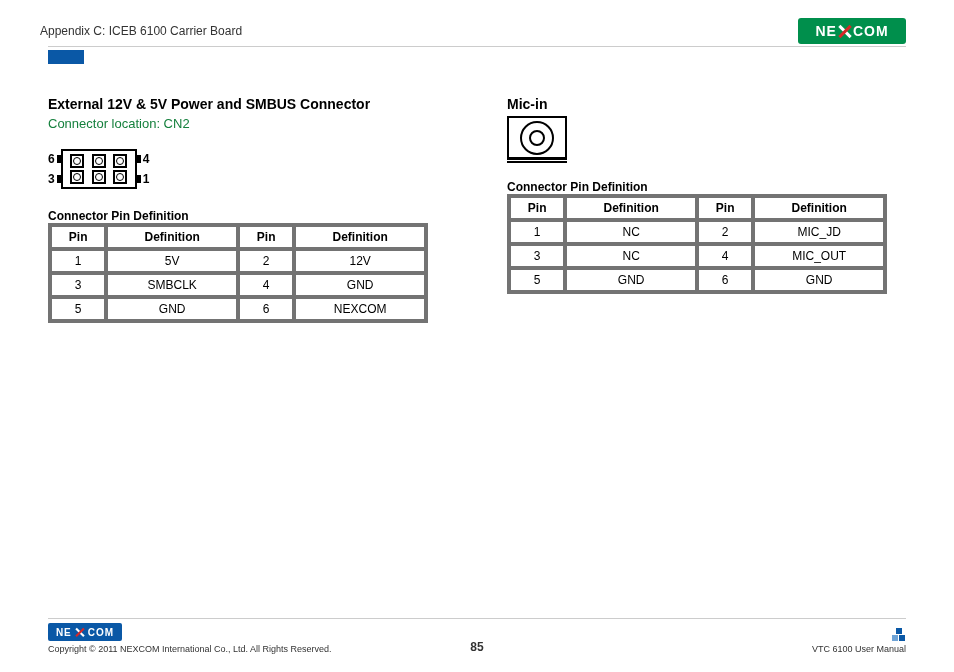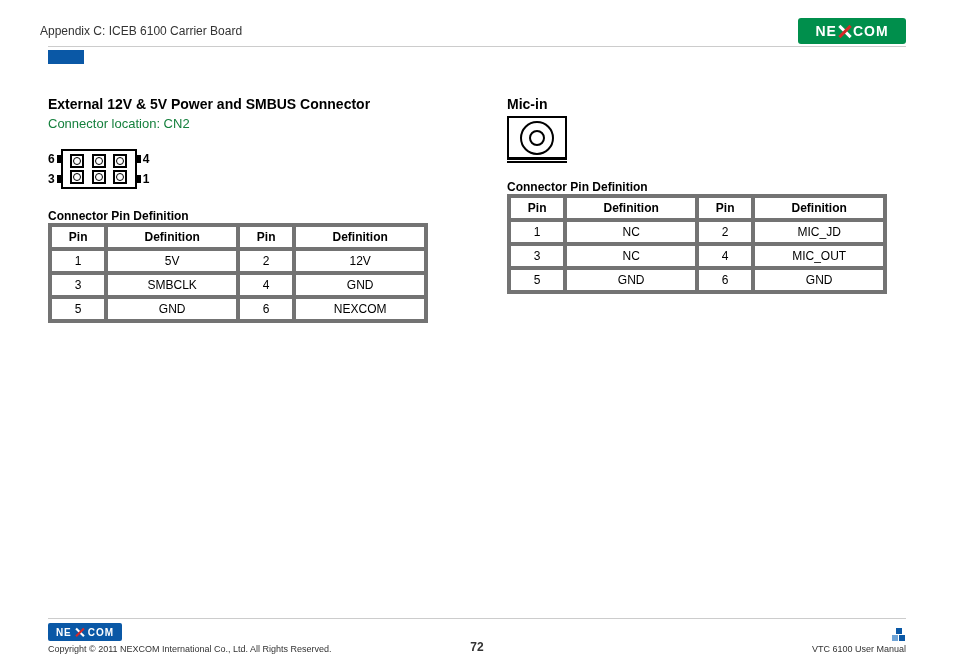--- a/index.html
+++ b/index.html
@@ -307,21 +307,21 @@
 
 <div class="footer">
   <div class="footer-rule"></div>
   <div class="footer-row">
     <div>
       <div class="footer-logo">
         NE<span class="logo-x" style="transform:scale(0.7)"></span>COM
       </div>
       <div>Copyright © 2011 NEXCOM International Co., Ltd. All Rights Reserved.</div>
     </div>
-    <div class="pgnum">72</div>
+    <div class="pgnum">85</div>
     <div class="footer-right">
       <div class="corner-mark">
         <span class="a"></span>
           <span class="b"></span>
           <span class="c"></span>
       </div>
       <div>VTC 6100 User Manual</div>
     </div>
   </div>
 </div>

